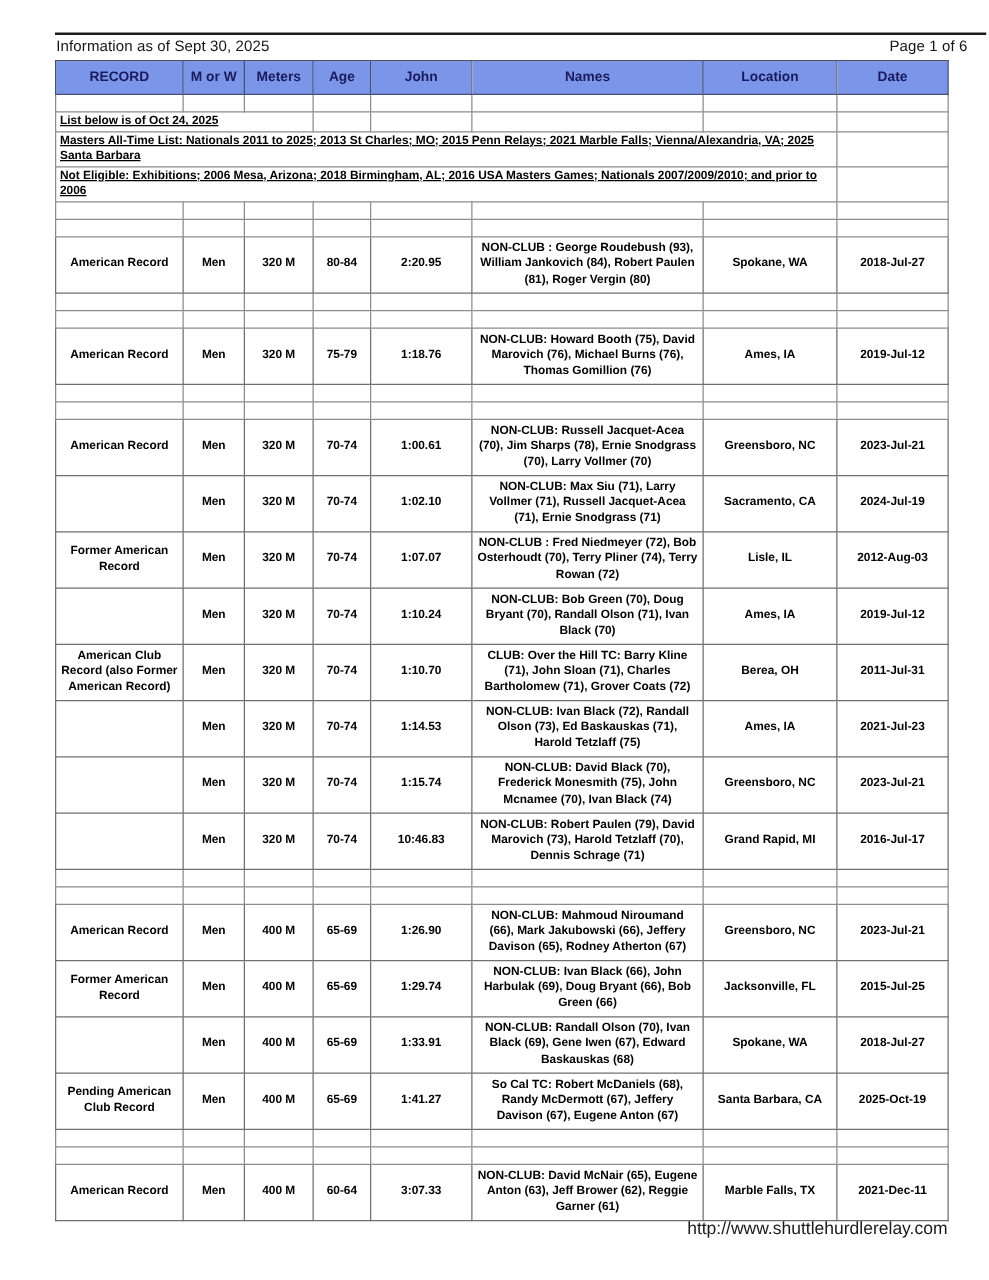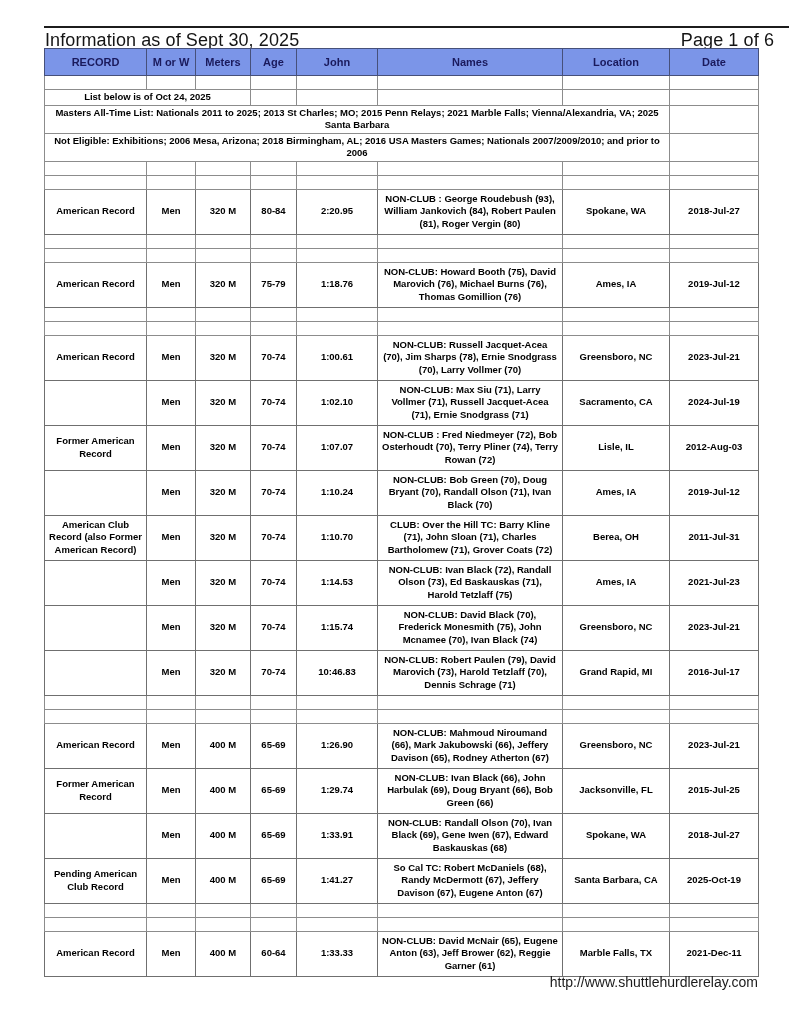--- a/index.html
+++ b/index.html
@@ -17,21 +17,21 @@
   }
   .top-rule {
     position: absolute;
     top: 26px; left: 44px; width: 745px;
     border-top: 2px solid #1c1c1c;
   }
   .title-bar {
     position: absolute;
     top: 30px; left: 45px; width: 729px;
     display: flex; justify-content: space-between; align-items: center;
-    font-size: 18px; font-weight: 400; color: #141414;
+    font-size: 12px; font-weight: 400; color: #141414;
     letter-spacing: 0.1px;
   }
   table.records {
     position: absolute;
     top: 48px; left: 44px;
     width: 714px;
     border-collapse: collapse;
     table-layout: fixed;
     font-size: 9.5px;
     font-weight: bold;
@@ -47,21 +47,21 @@
     word-wrap: break-word;
   }
   table.records thead th {
     background: var(--header-bg, #7b95e8);
     color: var(--header-text, #1a1a5c);
     font-size: 11px;
     height: 27px;
     border: 1px solid #46507a;
   }
   tr.empty td { height: 14px; }
-  tr.note td { height: 15px; text-align: center; padding-left: 3px; }
+  tr.note td { height: 15px; text-align: left; padding-left: 3px; text-decoration: underline; }
   tr.record td { height: 45px; border-color: #6f6f6f; }
   tr.record td.c-names { padding: 1px 4px; }
   .footer {
     position: absolute;
     top: 974px; left: 44px; width: 714px;
     text-align: right;
     font-size: 14px; font-weight: 400; color: #1a1a1a;
   }
 </style>
 </head>
@@ -364,21 +364,21 @@
           <td></td>
           <td></td>
           <td></td>
           <td></td>
         </tr>
         <tr class="record">
           <td class="c-record">American Record</td>
           <td>Men</td>
           <td>400 M</td>
           <td>60-64</td>
-          <td>1:33.33</td>
+          <td>3:07.33</td>
           <td class="c-names">NON-CLUB:  David McNair (65), Eugene Anton (63), Jeff Brower (62), Reggie Garner (61)</td>
           <td>Marble Falls, TX</td>
           <td>2021-Dec-11</td>
         </tr>
       </tbody>
   </table>
 
   <div class="footer">http://www.shuttlehurdlerelay.com</div>
 
 </div>

